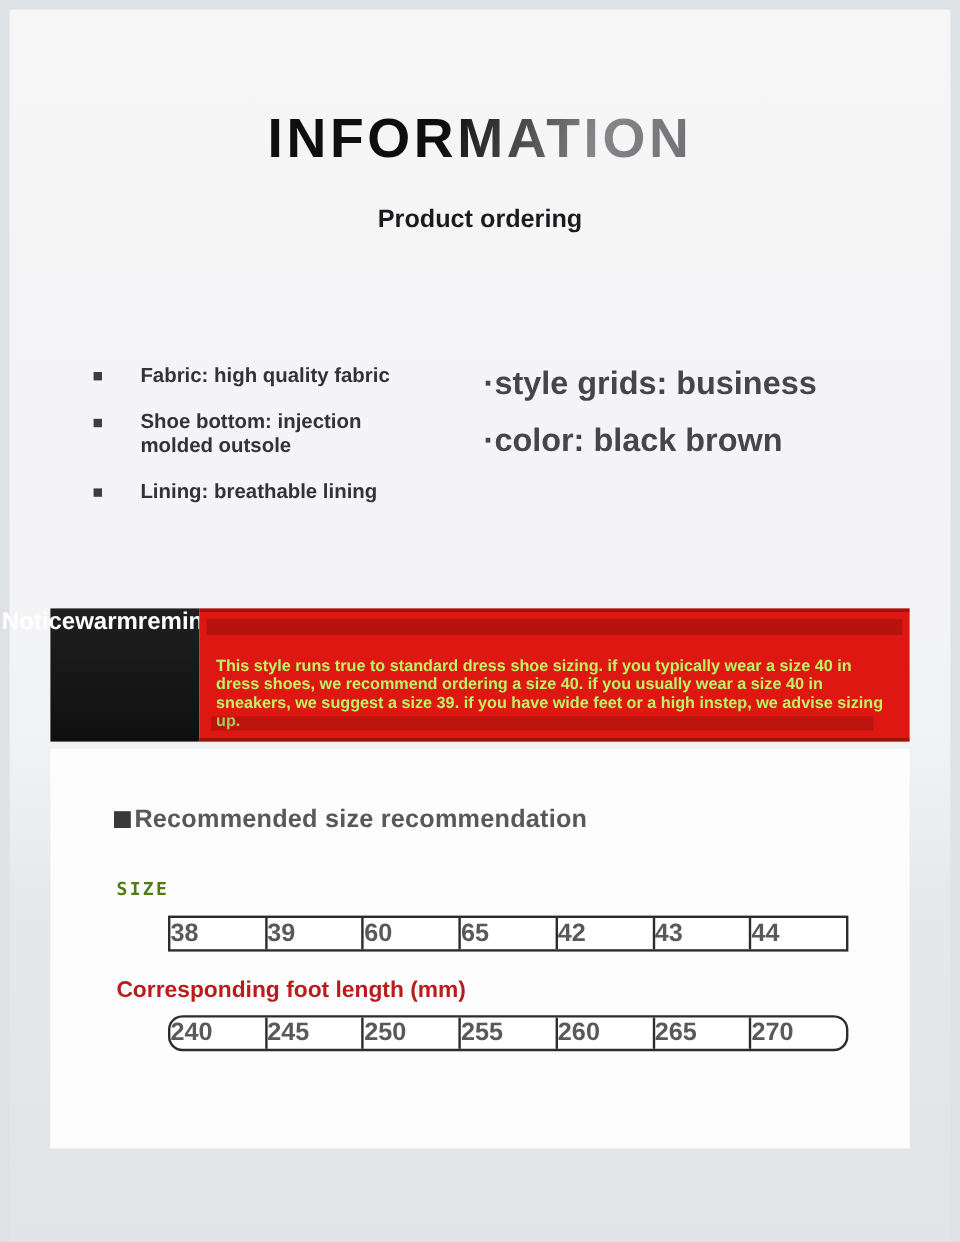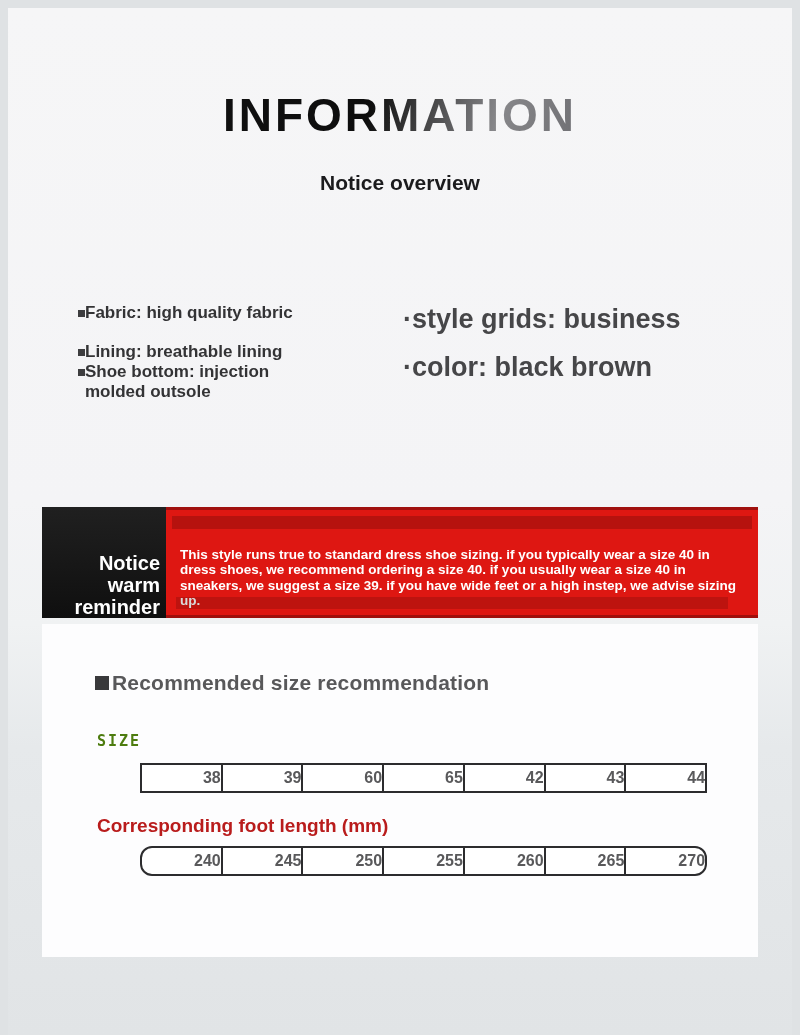--- a/index.html
+++ b/index.html
@@ -27,99 +27,99 @@
     position:absolute; top:171px; left:0; width:100%;
     text-align:center; font-size:21px; font-weight:bold; color:#1b1b1d;
   }
   
   .specs-left { position:absolute; left:78px; top:303px; width:310px; }
   .spec-item { display:flex; }
   .spec-item.m1 { margin-bottom:19px; }
   .spec-item.m2 { margin-bottom:18px; }
   .bullet-sq { width:7px; height:7px; background:#3d3d3f; margin-top:7px; flex:none; }
   .spec-text {
-    font-size:17px; font-weight:bold;
+    margin-left:32px; font-size:17px; font-weight:bold;
     color:#333335; line-height:20px; width:228px;
   }
   
   .specs-right { position:absolute; left:403px; top:295px; }
   .spec-big {
     font-size:27px; font-weight:bold; color:#464648;
     line-height:48px; white-space:nowrap;
   }
   
   .notice { position:absolute; left:42px; top:507px; width:716px; height:111px; display:flex; }
   .notice-label {
     width:124px; flex:none;
     background:linear-gradient(180deg,#202020,#0f0f0f);
     color:#ffffff; text-align:right;
     font-weight:bold; font-size:20px; line-height:22px;
-    display:flex; flex-direction:column; justify-content:flex-end;
+    display:flex; justify-content:center;
     padding-right:6px;
   }
   .notice-body {
     flex:1; background:#de1712; position:relative;
     display:flex; align-items:center; padding:0 14px;
     box-shadow:inset 0 3px 0 rgba(0,0,0,.28), inset 0 -3px 0 rgba(0,0,0,.28);
   }
   .notice-body::before {
     content:""; position:absolute; left:6px; right:6px; top:9px; height:13px;
     background:rgba(0,0,0,.18);
   }
   .notice-body::after {
     content:""; position:absolute; left:10px; right:30px; bottom:9px; height:12px;
     background:rgba(0,0,0,.15);
   }
   .notice-text {
     position:relative; font-size:13.5px; font-weight:bold;
-    color:#ffffff; line-height:15.5px; padding-top:8px;margin-top:22px;
+    color:#bef264; line-height:15.5px; padding-top:8px;margin-top:22px;
   }
   
   .card { position:absolute; left:42px; top:624px; width:716px; height:333px; background:#fdfdfe; }
   .card-heading { position:absolute; left:53px; top:47px; display:flex; align-items:center; }
   .heading-sq { width:14px; height:14px; background:#39393b; margin-right:3px; flex:none; }
   .heading-text { font-size:21px; font-weight:bold; color:#58585a; letter-spacing:.2px; }
   .size-label {
     position:absolute; left:55px; top:108px;
     font-family:"DejaVu Sans Mono", monospace;
     font-size:15px; font-weight:bold; color:#4d7c0f; letter-spacing:2px;
   }
   .size-table {
     position:absolute; left:98px; width:567px; display:flex;
     border:2px solid #2c2c2e; background:#fff;
   }
   .size-table.row1 { top:139px; }
   .size-table.row2 { top:222px;border-radius:12px; }
   .tcell {
-    flex:1; border-left:2px solid #2c2c2e; text-align:right;
-    font-size:16px; font-weight:600; color:#59595b; line-height:26px;
+    flex:1; border-left:2px solid #2c2c2e; text-align:left;
+    font-size:21px; font-weight:600; color:#59595b; line-height:26px;
   }
   .tcell:first-child { border-left:none; }
   .foot-label { position:absolute; left:55px; top:191px; font-size:19px; font-weight:bold; color:#b91c1c; }
 </style>
 </head>
 <body>
 
 <div class="bg-card"></div>
 
 <div class="title">INFORMATION</div>
-<div class="subtitle">Notice overview</div>
+<div class="subtitle">Product ordering</div>
 
 <div class="specs-left">
   <div class="spec-item m1">
     <span class="bullet-sq"></span>
     <span class="spec-text">Fabric: high quality fabric</span>
   </div>
+  <div class="spec-item m2">
+    <span class="bullet-sq"></span>
+    <span class="spec-text">Shoe bottom: injection molded outsole</span>
+  </div>
   <div class="spec-item">
     <span class="bullet-sq"></span>
     <span class="spec-text">Lining: breathable lining</span>
-  </div>
-  <div class="spec-item m2">
-    <span class="bullet-sq"></span>
-    <span class="spec-text">Shoe bottom: injection molded outsole</span>
   </div>
 </div>
 
 <div class="specs-right">
   <div class="spec-big">·style grids: business</div>
   <div class="spec-big">·color: black brown</div>
 </div>
 
 <div class="notice">
   <div class="notice-label">

